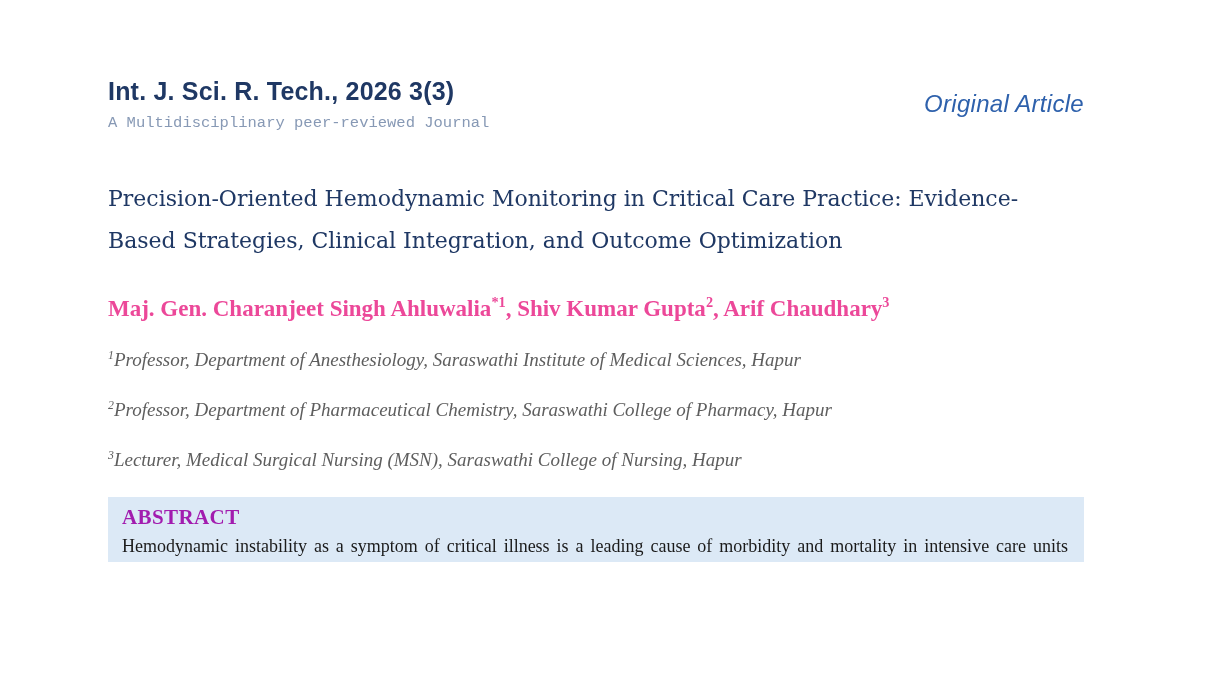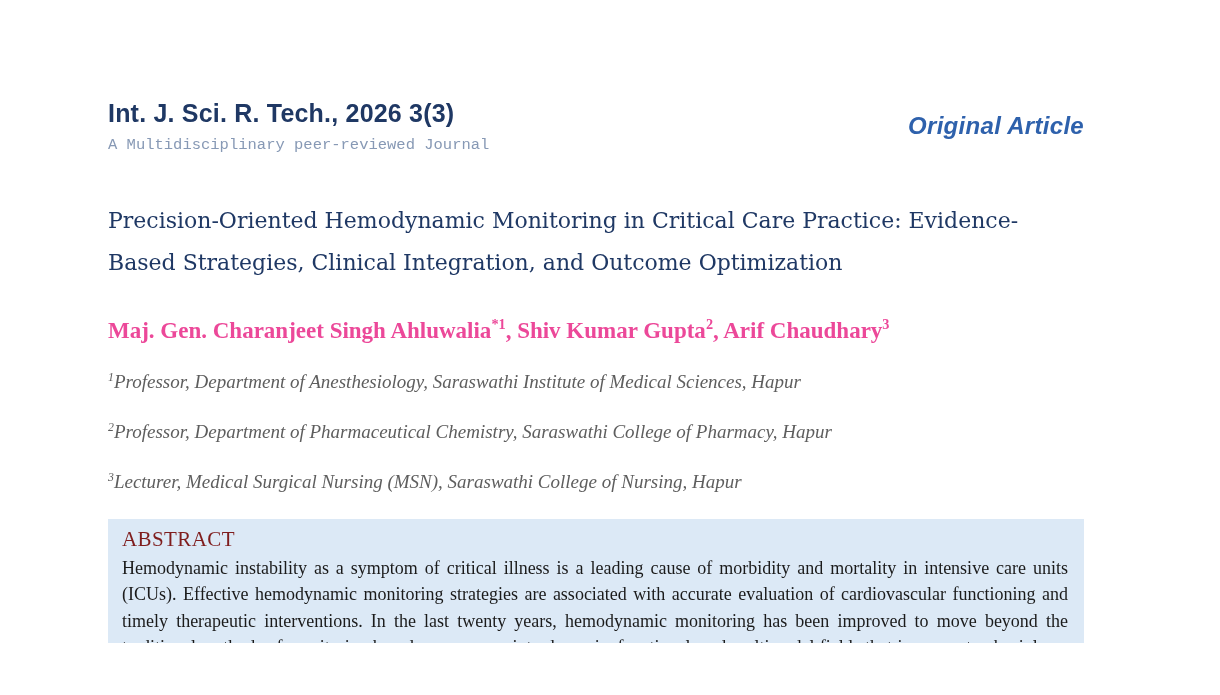--- a/index.html
+++ b/index.html
@@ -1,20 +1,20 @@
 <!DOCTYPE html>
 <html><head>
 <meta charset="utf-8">
 <style>
   * { margin: 0; padding: 0; box-sizing: border-box; }
   html, body { width: 1220px; height: 695px; overflow: hidden; background: #ffffff; }
   .page {
-    width: 1220px; height: 643px;
+    width: 1220px; height: 562px;
     background: #ffffff;
-    padding: 98px 136px 0 108px;
+    padding: 76px 136px 0 108px;
     overflow: hidden;
     font-family: "Liberation Serif", serif;
   }
   .masthead {
     display: flex;
     justify-content: space-between;
     align-items: flex-start;
   }
   .journal-name {
     font-family: "Liberation Sans", sans-serif;
@@ -27,21 +27,21 @@
   .journal-subtitle, .journal-url {
     font-family: Liberation Mono, monospace;
     font-size: 15.5px;
     line-height: 21px;
     color: #8799B5;
   }
   .journal-subtitle { margin-top: 7px; }
   .article-type {
     font-family: "Liberation Sans", sans-serif;
     font-style: italic;
-    font-weight: bold;
+    font-weight: normal;
     font-size: 24px;
     color: #2E61AC;
     margin-top: 14px;
     letter-spacing: 0.3px;
   }
   .article-title {
     margin-top: 44px;
     font-family: "DejaVu Serif", serif;
     font-weight: normal;
     font-size: 22px;
@@ -70,24 +70,24 @@
   }
   .affiliation sup { font-size: 62%; font-style: italic; }
   .abstract {
     margin-top: 22px;
     background: #DCE9F6;
     padding: 7px 16px 60px 14px;
     min-height: 240px;
   }
   .abstract-heading {
     font-family: "Liberation Serif", serif;
-    font-weight: normal;
+    font-weight: bold;
     font-size: 21px;
     line-height: 26px;
-    color: #7f1d1d;
+    color: #a21caf;
     letter-spacing: 0.4px;
   }
   .abstract-text {
     margin-top: 3px;
     font-family: "Liberation Serif", serif;
     font-size: 18px;
     line-height: 26.5px;
     color: #1B1B1B;
     text-align: justify;
   }

